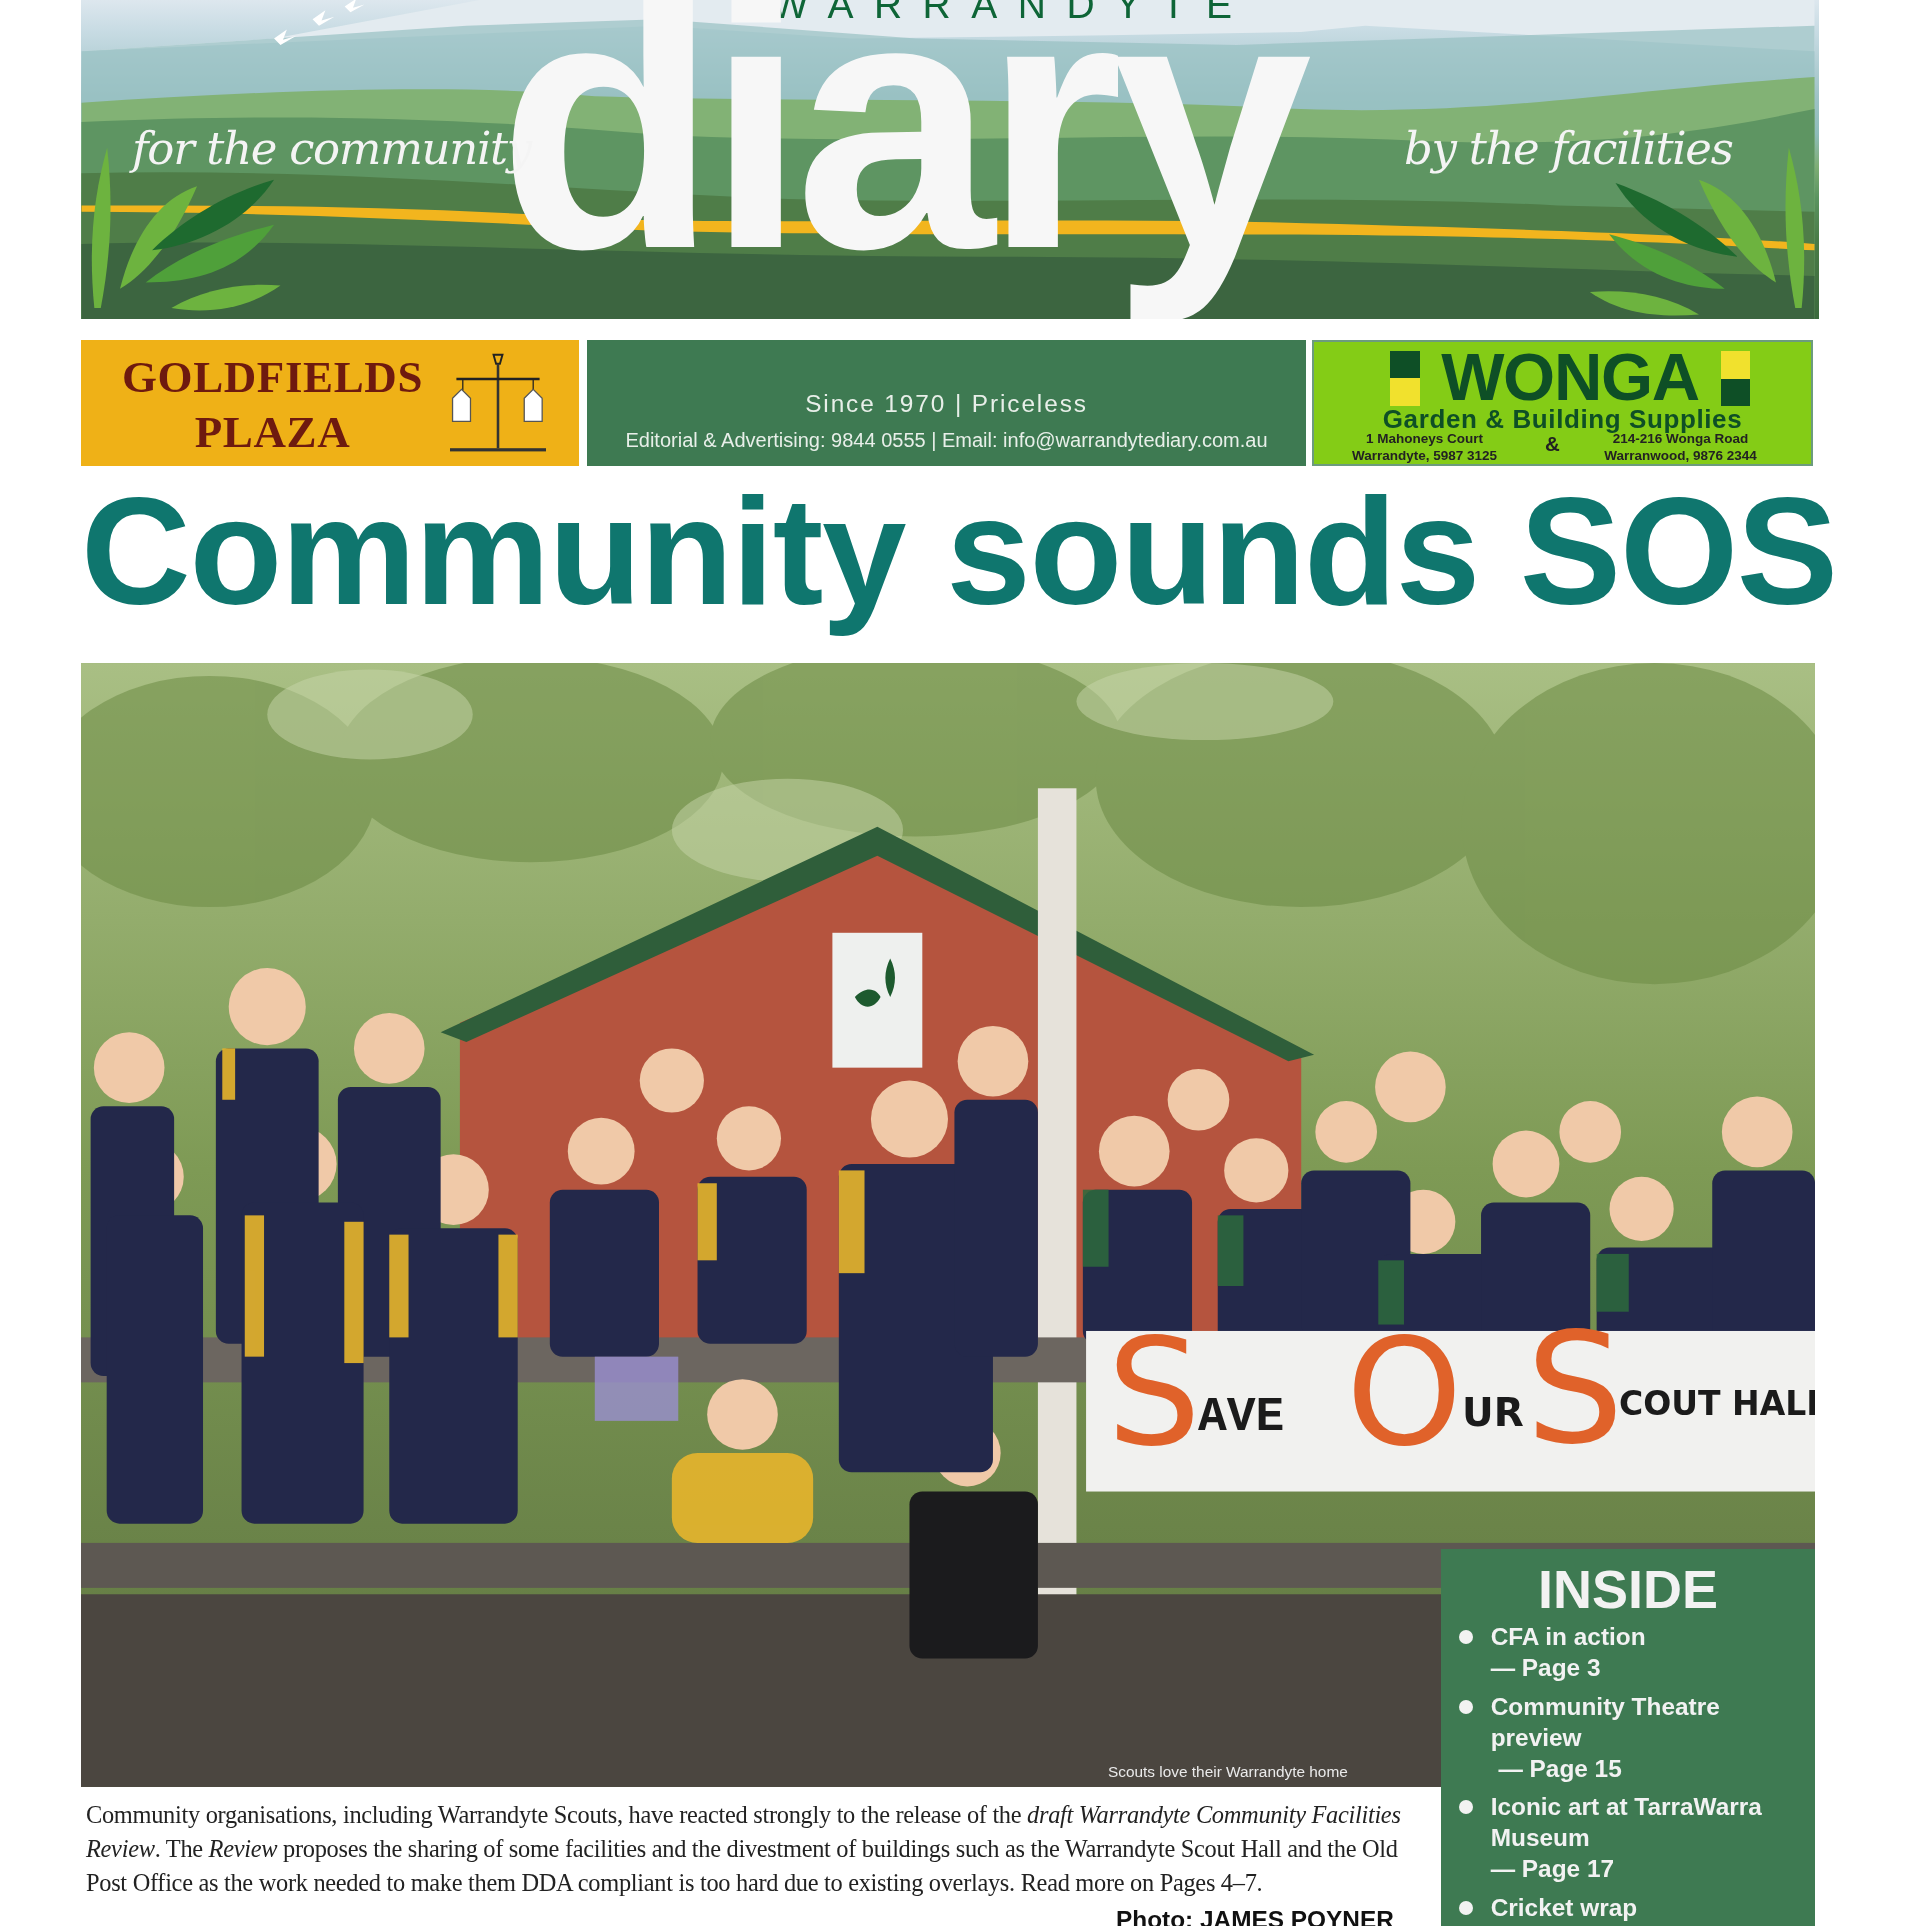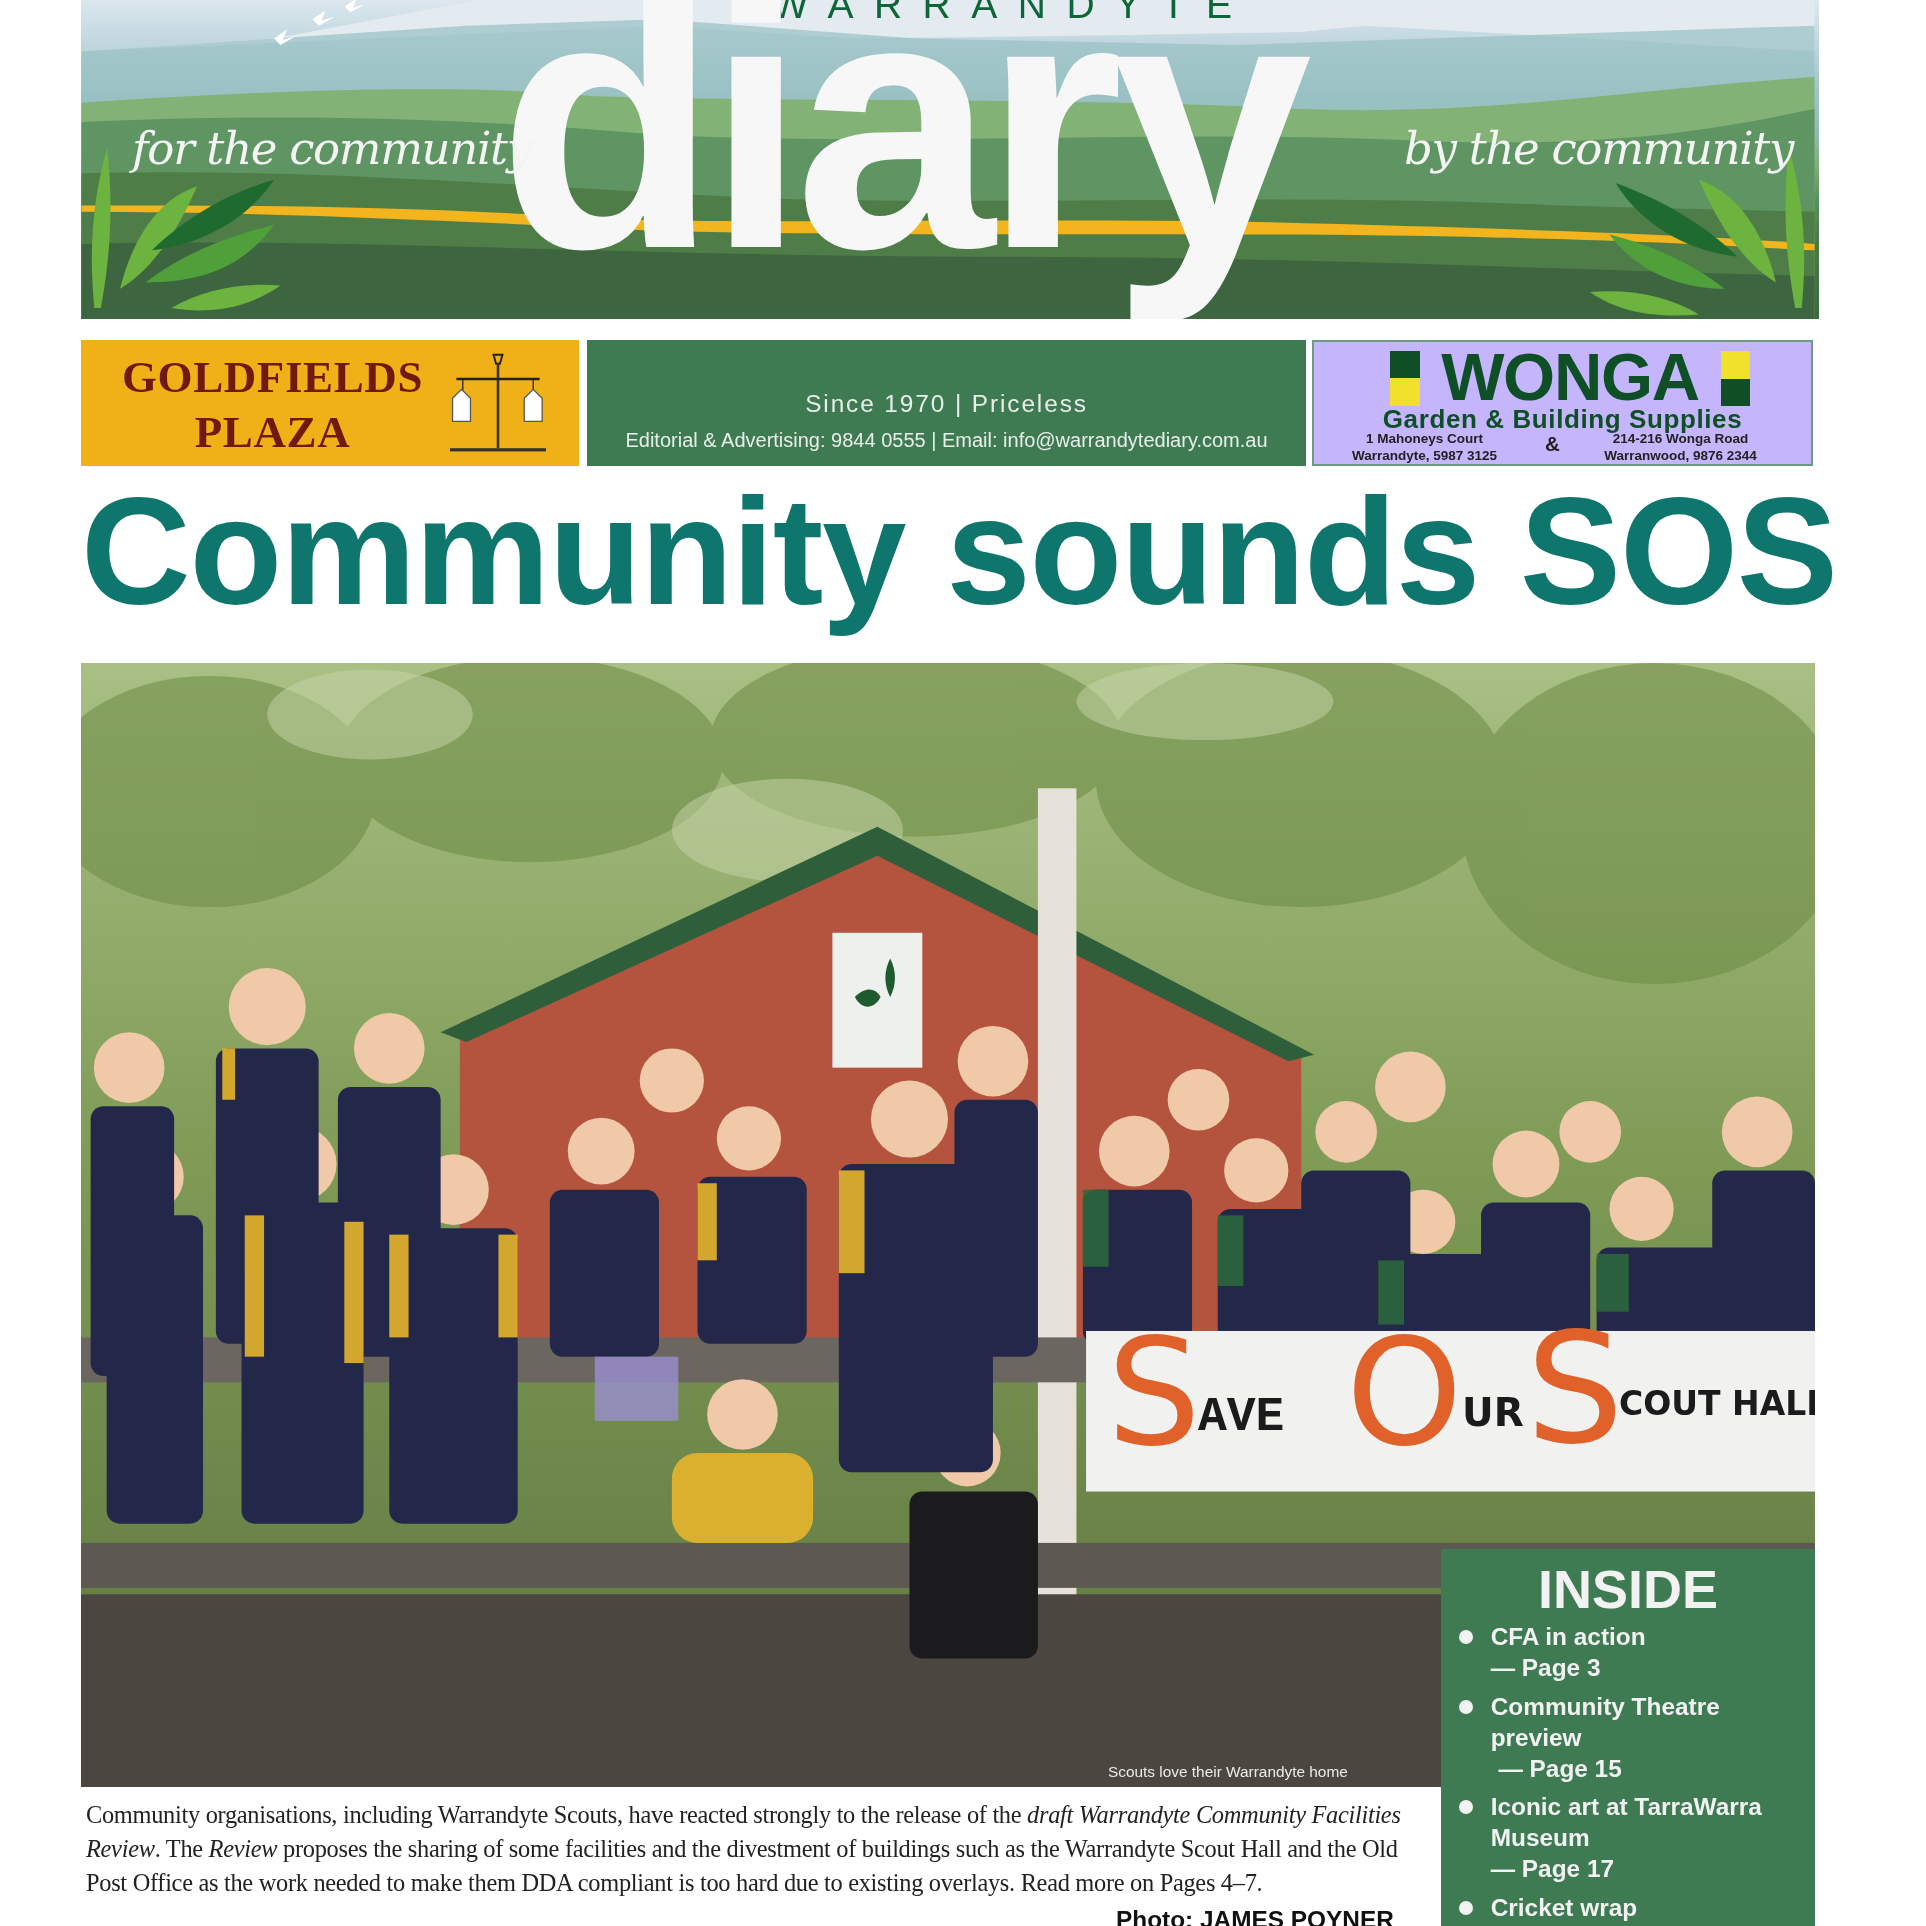--- a/index.html
+++ b/index.html
@@ -23,21 +23,21 @@
   .gf-text{position:absolute;left:31px;top:10px;font-family:"Liberation Serif",serif;font-weight:700;
     color:#6e1a0f;font-size:45px;line-height:55px;text-align:center;width:321px;letter-spacing:0.6px;}
   .gf-scale{position:absolute;left:369px;top:11.6px;}
 
   #edition-box{left:587px;top:340px;width:719px;height:126px;background:#3e7a52;color:#e8efe9;text-align:center;}
   .ed-line{position:absolute;left:0;width:100%;font-family:"Liberation Sans",sans-serif;}
   #ed-l1{top:14px;font-size:24.4px;letter-spacing:0.6px;}
   #ed-l2{top:50px;font-size:24.4px;letter-spacing:1.9px;}
   #ed-l3{top:89px;font-size:20px;letter-spacing:0px;}
 
-  #ad-wonga{left:1312px;top:340px;width:501px;height:126px;background:#c4b5fd;border:2.6px solid #6c9b7e;box-sizing:border-box;}
+  #ad-wonga{left:1312px;top:340px;width:501px;height:126px;background:#84cc16;border:2.6px solid #6c9b7e;box-sizing:border-box;}
   .wonga-logo{position:absolute;left:76px;top:9px;width:360px;height:55px;}
   .wonga-bar-l{position:absolute;left:0;top:0;width:29.5px;height:55px;}
   .wonga-bar-l .a{height:27px;background:#0e4f26;} .wonga-bar-l .b{height:28px;background:#f1e12d;}
   .wonga-bar-r{position:absolute;right:0;top:0;width:29.5px;height:55px;}
   .wonga-bar-r .a{height:28px;background:#f1e12d;} .wonga-bar-r .b{height:27px;background:#0e4f26;}
   .wonga-word{position:absolute;left:26px;top:-7.7px;width:308px;text-align:center;font-family:"Liberation Sans",sans-serif;
     font-weight:700;font-size:67px;color:#0e4f26;letter-spacing:-1.3px;line-height:1;}
   .wonga-sub{position:absolute;left:0;top:62px;width:100%;text-align:center;font-family:"Liberation Sans",sans-serif;font-weight:700;
     font-size:26px;color:#0e4f26;letter-spacing:0.6px;}
   .wonga-addr{position:absolute;top:89px;width:193px;text-align:center;font-size:13.5px;font-weight:700;color:#222;line-height:16.7px;font-family:"Liberation Sans",sans-serif;}
@@ -97,21 +97,21 @@
 
     <g fill="#ffffff">
       <path d="M300 60 l20 -14 l-6 16 l20 -6 l-24 14 Z"></path>
       <path d="M360 30 l20 -14 l-6 16 l20 -6 l-24 14 Z"></path>
       <path d="M410 10 l18 -12 l-5 14 l18 -5 l-22 12 Z"></path>
     </g>
   </svg>
   <div class="mast-warrandyte">WARRANDYTE</div>
   <div class="mast-diary">diary</div>
   <div id="tag-left" class="tagline">for the community</div>
-  <div id="tag-right" class="tagline">by the community</div>
+  <div id="tag-right" class="tagline">by the facilities</div>
 </div>
 
 <div id="ad-goldfields" class="abs">
   <div class="gf-text">
     <div>GOLDFIELDS</div>
     <div>PLAZA</div>
   </div>
   <svg class="gf-scale" width="96" height="106" viewBox="0 0 150 165">
     <path d="M68 4 l14 0 l-4 14 l-6 0 Z" fill="none" stroke="#222" stroke-width="3"></path>
     <line x1="75" y1="18" x2="75" y2="150" stroke="#333" stroke-width="4"></line>

